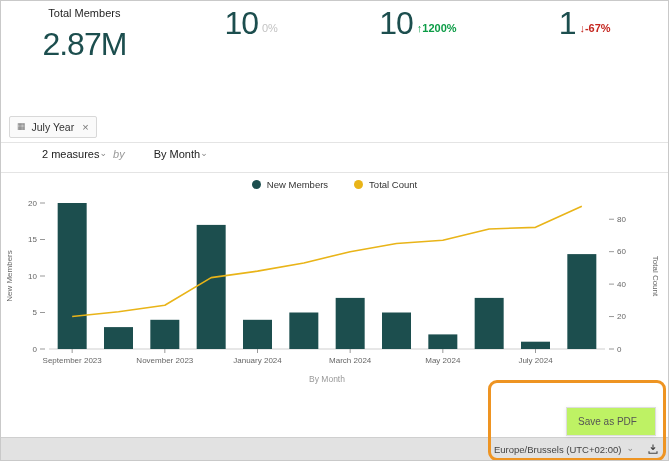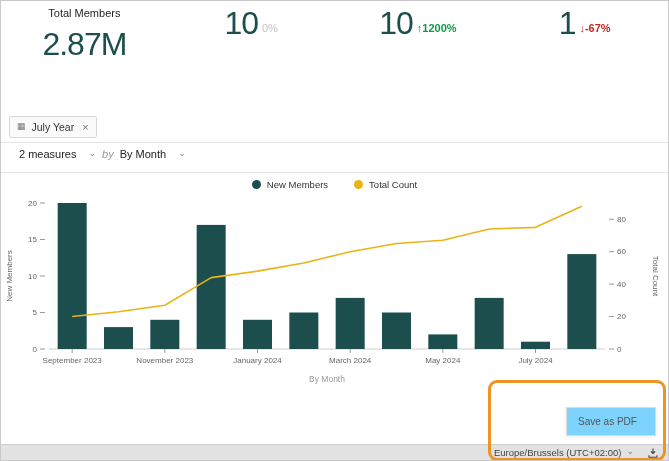--- a/index.html
+++ b/index.html
@@ -24,37 +24,37 @@
   .chip .close{color:#777;font-size:11px;margin-left:2px;cursor:pointer;}
 
   .divider{position:absolute;left:0;right:0;border-top:1px solid #e4e4e4;}
   .divider.d1{top:141px;}
   .divider.d2{top:171px;}
 
   
   .controls{position:absolute;top:147px;left:18px;display:flex;align-items:center;gap:6px;font-size:11px;color:#222;}
   .controls .by{color:#999;font-style:italic;}
   .caret{color:#888;font-size:9px;line-height:1;position:relative;top:-1px;}
-  .ctrl{display:inline-flex;align-items:center;gap:12px;cursor:pointer;}
+  .ctrl{display:inline-flex;align-items:center;gap:0;cursor:pointer;margin-left:23px;}
 
   
   .legend{position:absolute;top:178px;left:0;right:0;display:flex;justify-content:center;gap:26px;}
   .legend-item{display:inline-flex;align-items:center;gap:6px;font-size:9.5px;color:#333;cursor:pointer;}
   .legend-dot{width:9px;height:9px;border-radius:50%;display:inline-block;}
 
   
   #chart-svg{position:absolute;top:192px;left:0;}
 
   
-  .statusbar{position:absolute;left:0;right:0;bottom:0;height:16px;background:#e2e2e2;border-top:1px solid #cfcfcf;display:flex;align-items:center;justify-content:flex-end;gap:10px;padding-right:6px;box-sizing:border-box;}
+  .statusbar{position:absolute;left:0;right:0;bottom:0;height:23px;background:#e2e2e2;border-top:1px solid #cfcfcf;display:flex;align-items:center;justify-content:flex-end;gap:10px;padding-right:6px;box-sizing:border-box;}
   .tz{display:inline-flex;align-items:center;gap:5px;font-size:9.5px;color:#444;cursor:pointer;}
   .dl-btn{display:inline-flex;align-items:center;justify-content:center;width:18px;height:16px;border-radius:3px;cursor:pointer;}
 
   
-  .menu{position:absolute;right:12px;bottom:24px;width:88px;background:#7dd3fc;border:1px solid #ddd;box-shadow:0 1px 4px rgba(0,0,0,.08);z-index:5;}
+  .menu{position:absolute;right:12px;bottom:24px;width:88px;background:#bef264;border:1px solid #ddd;box-shadow:0 1px 4px rgba(0,0,0,.08);z-index:5;}
   .menu-item{padding:8px 11px;font-size:10px;color:#555;cursor:pointer;}
   .menu-item + .menu-item{border-top:1px solid #eee;}
 
   
   .highlight{position:absolute;left:487px;top:379px;width:172px;height:75px;border:3px solid #ee9422;border-radius:9px;z-index:9;pointer-events:none;}
 </style>
 </head>
 <body>
 
 <div class="page">

